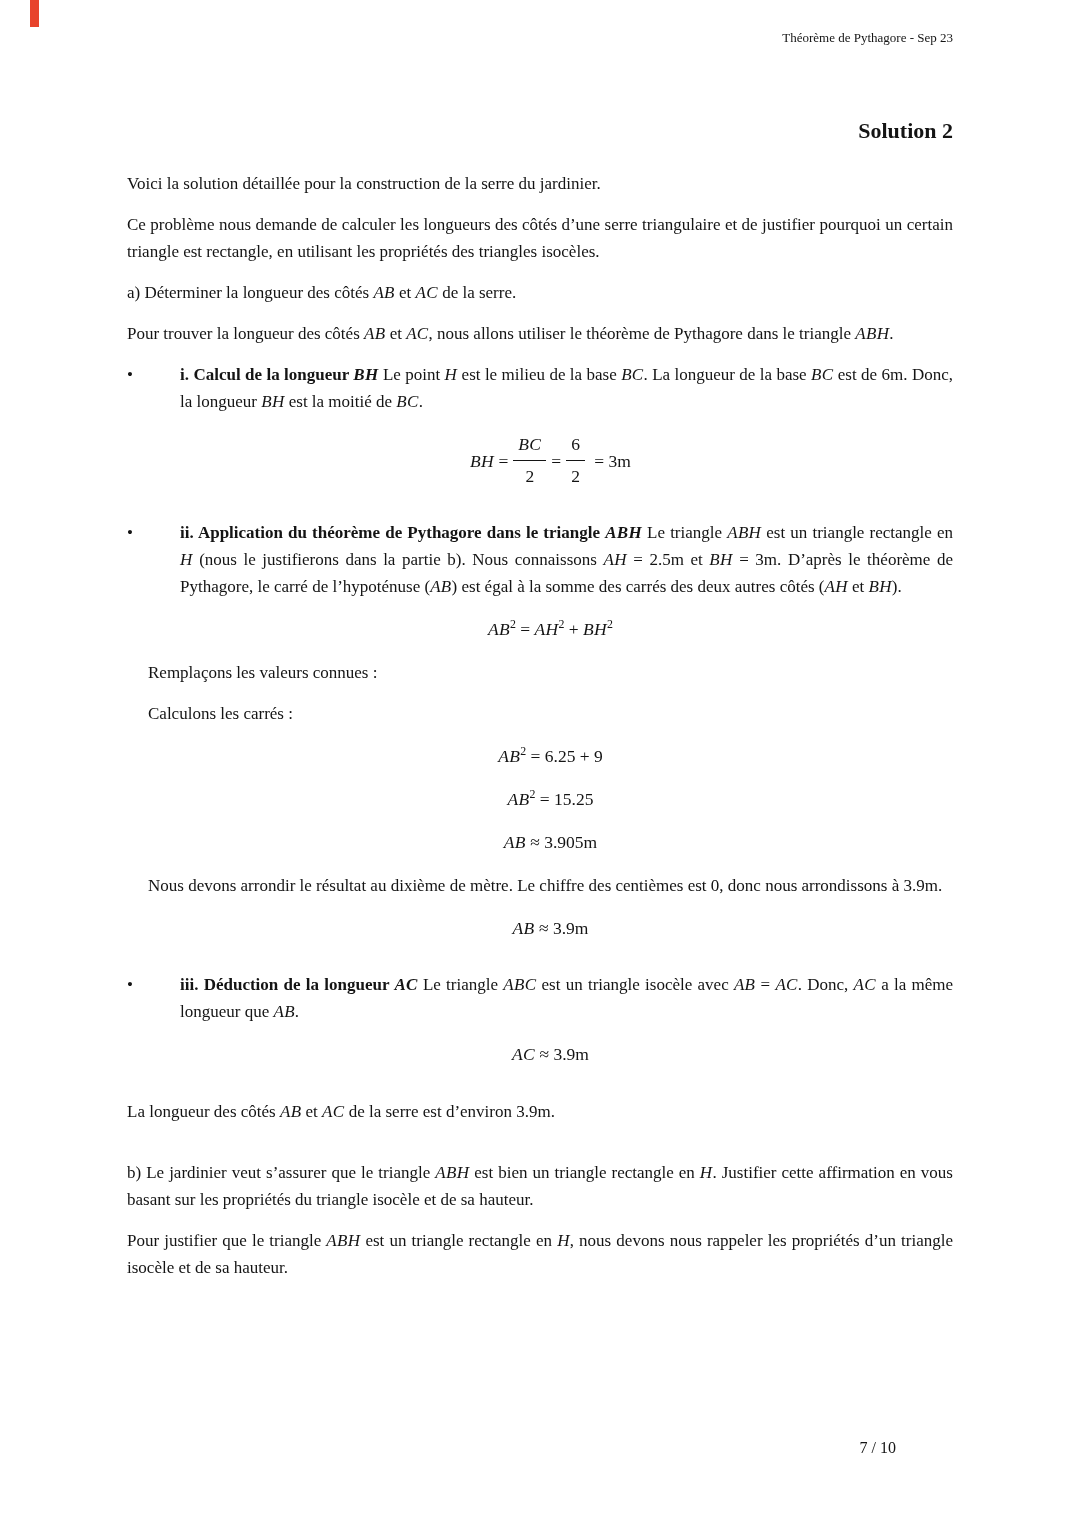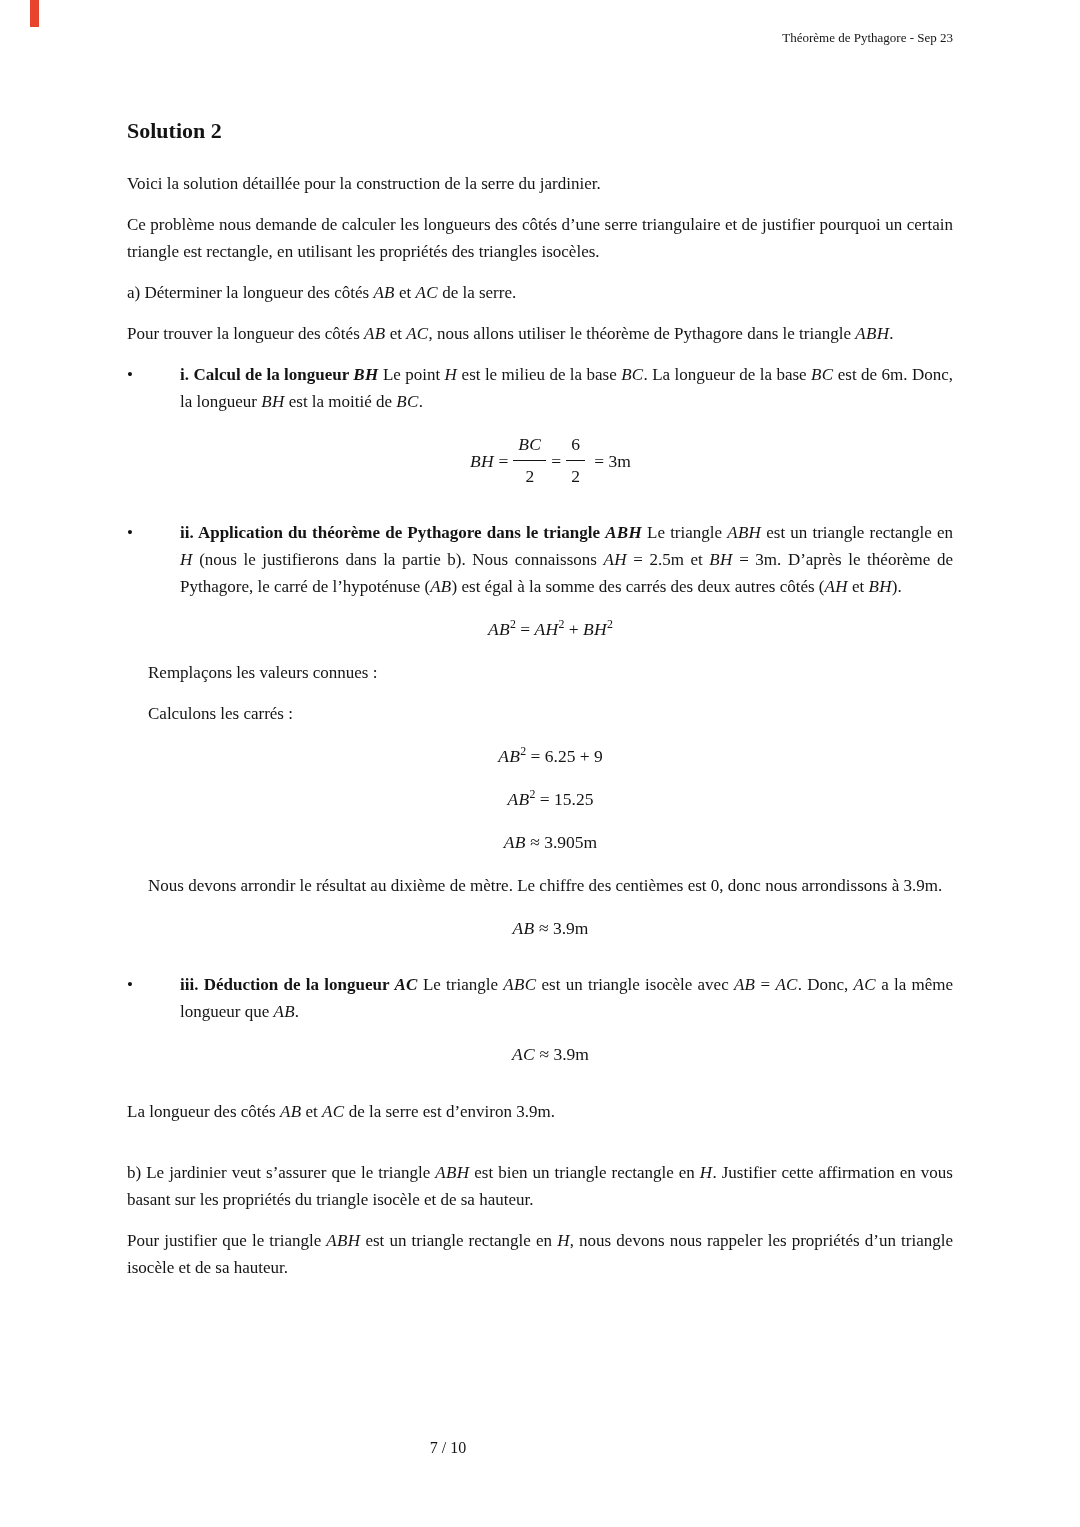--- a/index.html
+++ b/index.html
@@ -32,20 +32,21 @@
   .content {
     position: absolute;
     left: 127px;
     top: 118px;
     width: 826px;
   }
   h1.doc-title {
     font-size: 22px;
     font-weight: bold;
     margin: 0 0 26px 0;
+    text-align: right;
   }
   .para {
     font-size: 17px;
     line-height: 27px;
     text-align: justify;
     margin: 14px 0;
   }
   .bold-label {
     font-size: 17px;
     line-height: 27px;
@@ -81,21 +82,21 @@
     margin: 0 5px;
   }
   .frac .num { display: block; padding: 0 5px 2px 5px; }
   .frac .den { display: block; border-top: 1.2px solid #141414; padding: 2px 5px 0 5px; }
   .section-b { margin-top: 34px; }
   .page-footer {
     position: absolute;
     left: 0;
     bottom: 70px;
     width: 896px;
-    text-align: center;
+    text-align: right;
     font-size: 16px;
   }
 </style>
 </head>
 <body>
 
 <div class="stripe" style="background: rgb(232, 67, 44);"></div>
 
 <div class="page-header">
   <span>Théorème de Pythagore - Sep 23</span>

